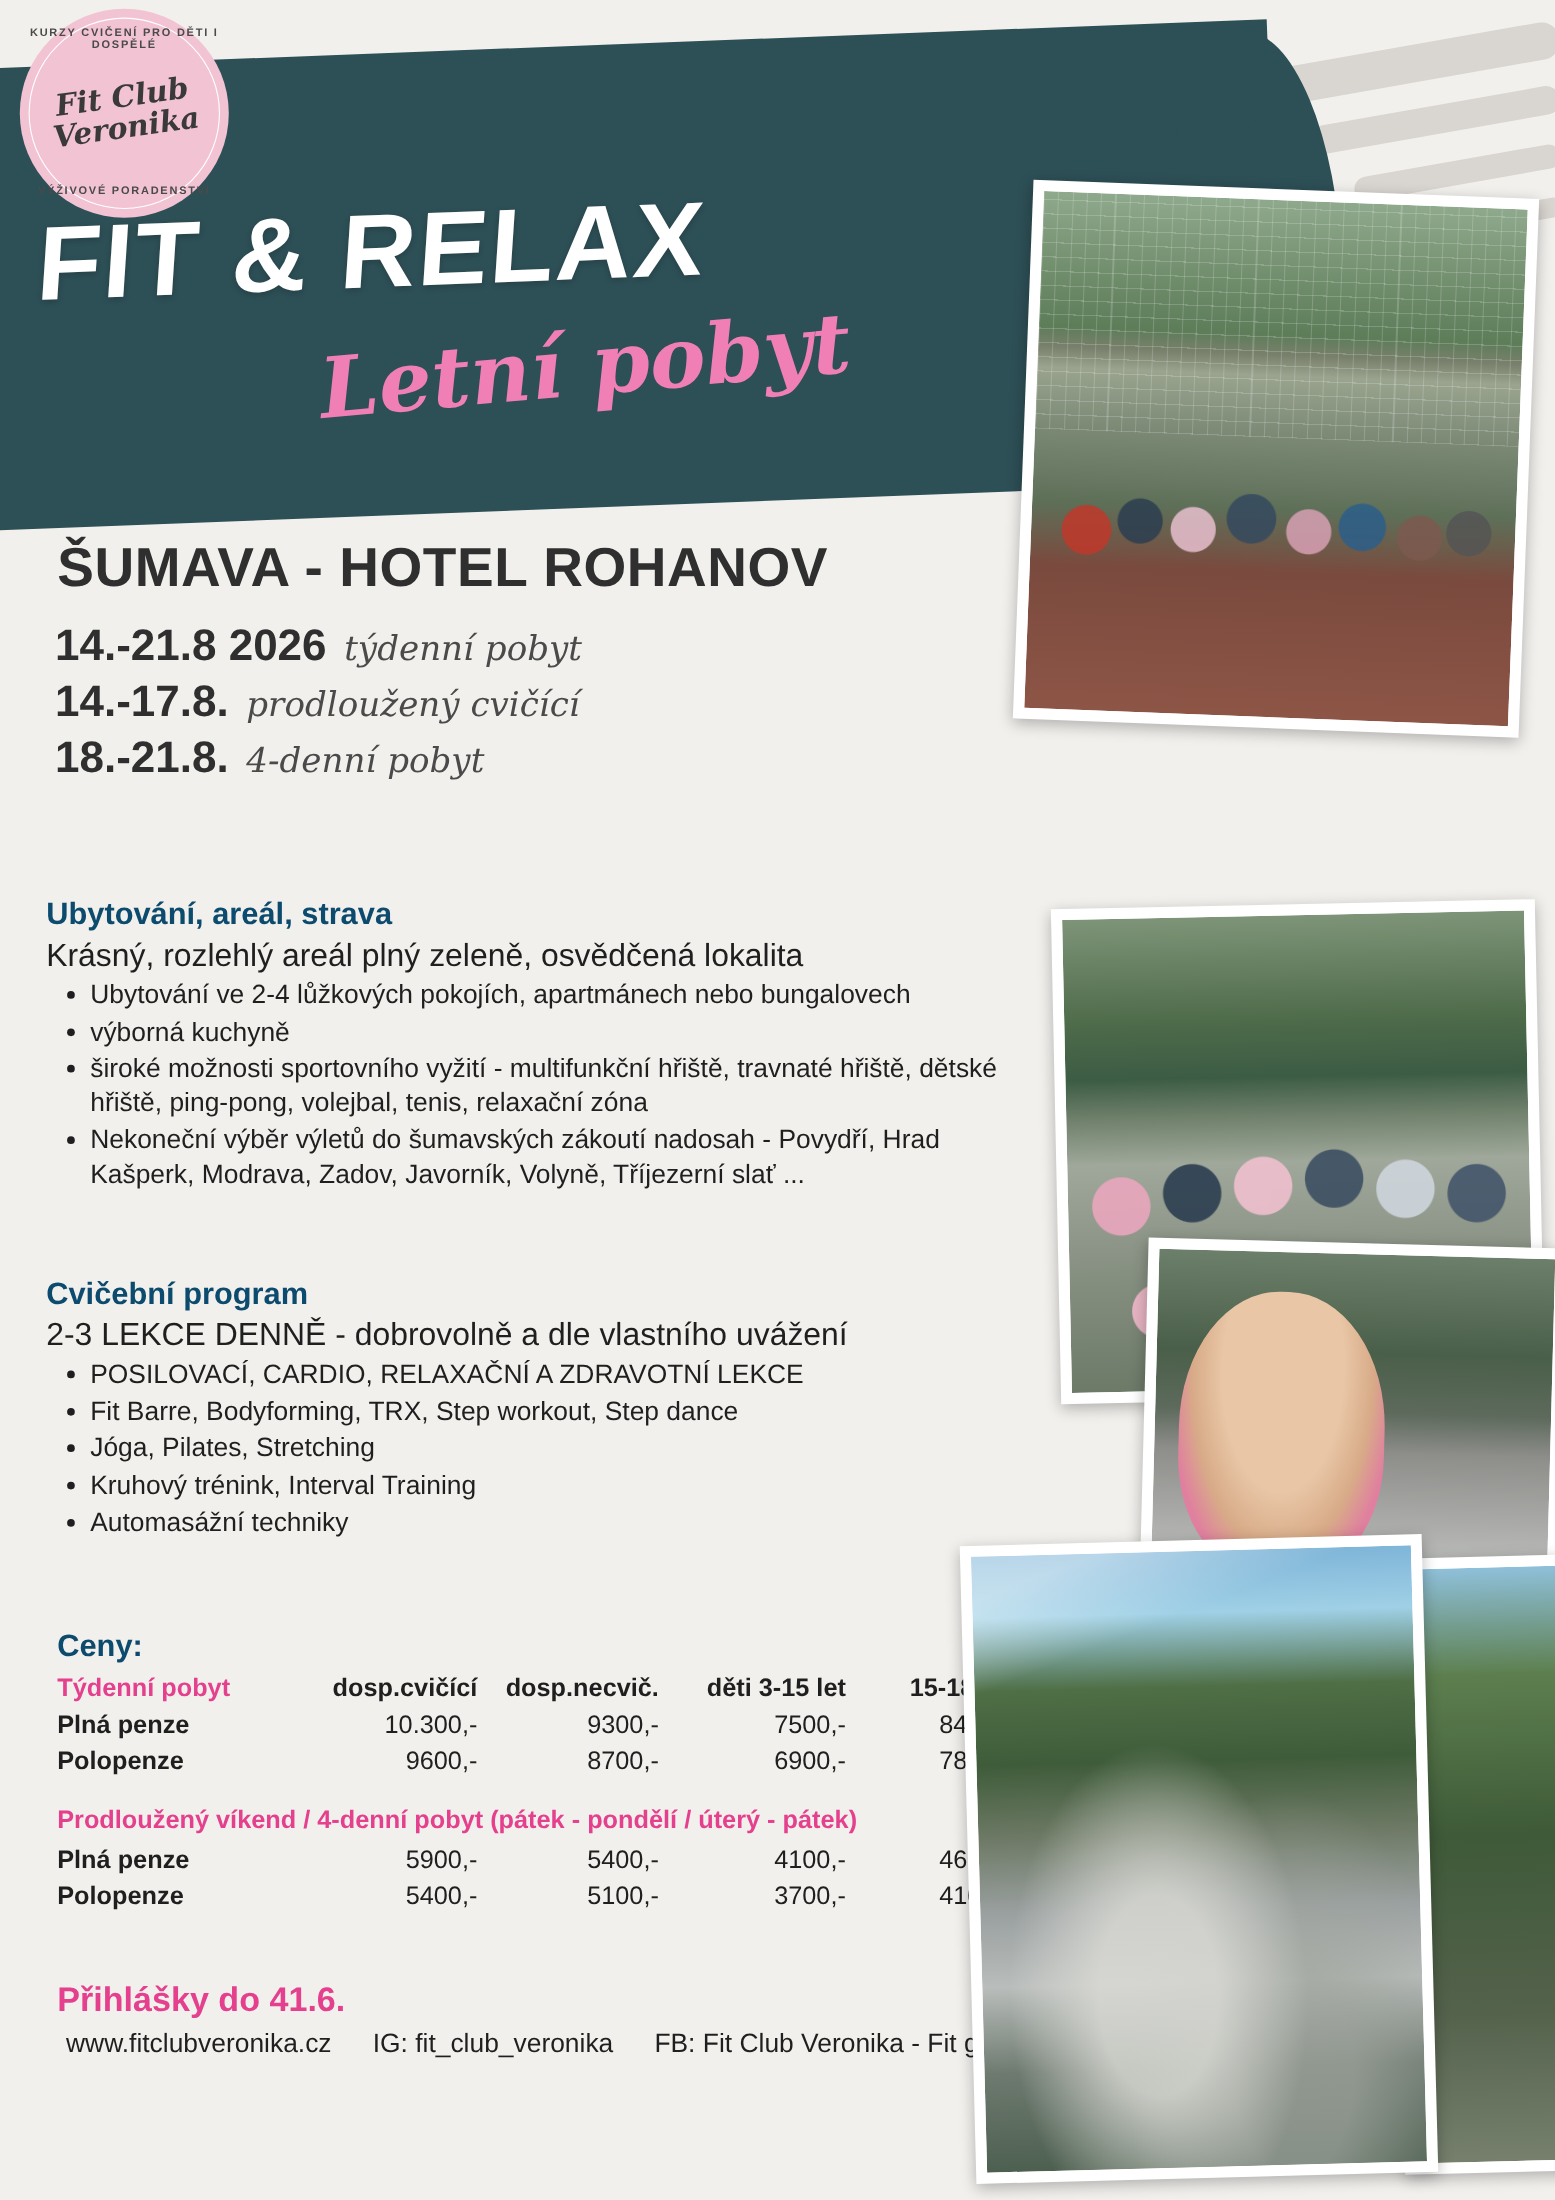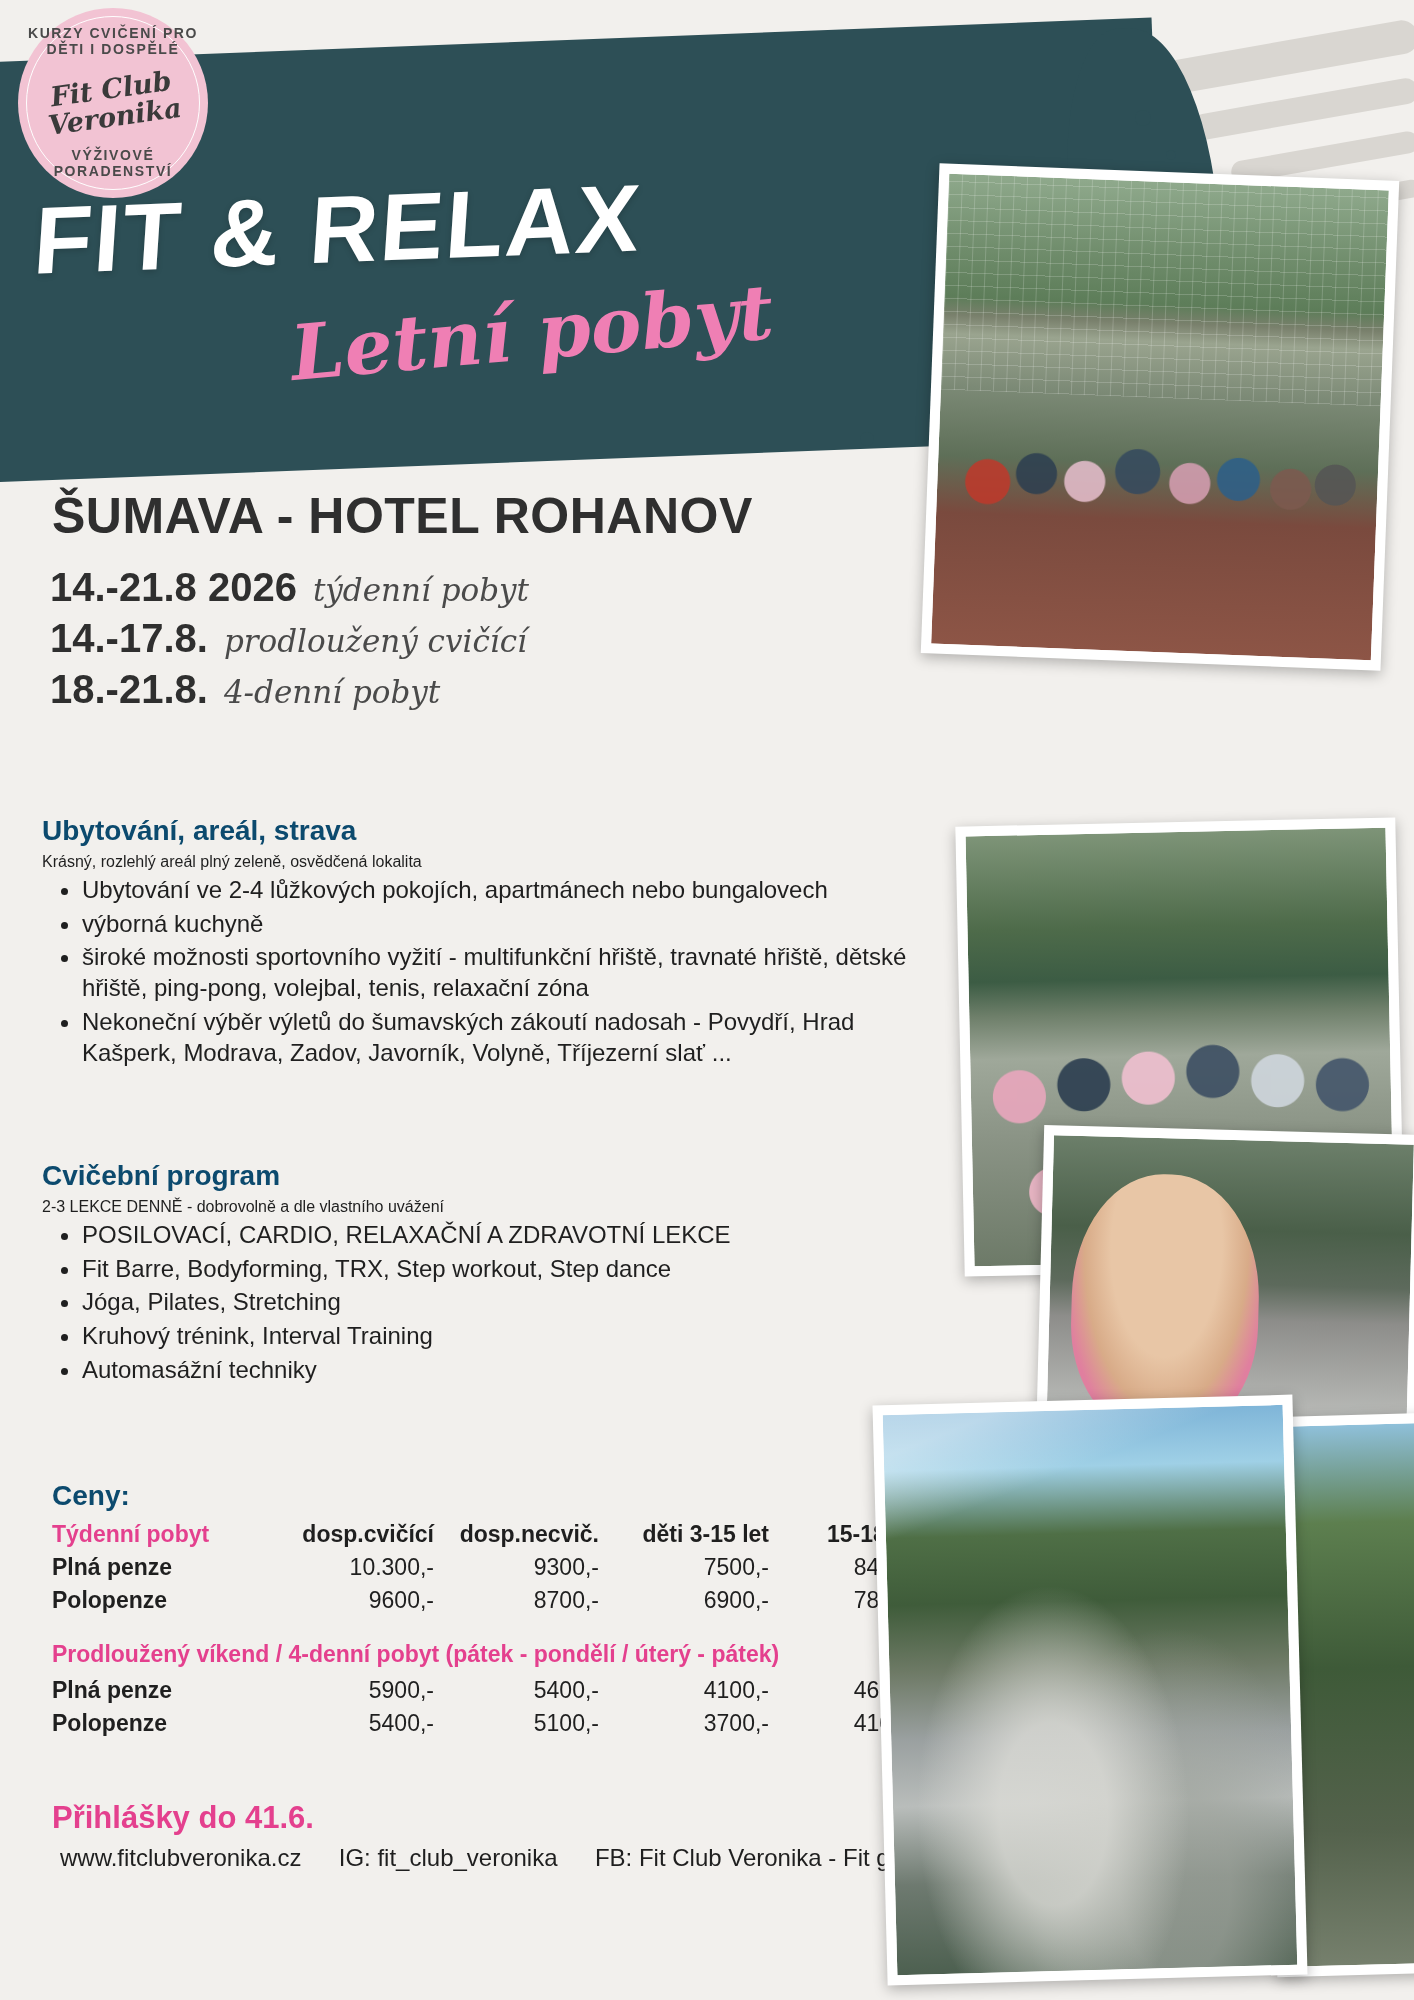--- a/index.html
+++ b/index.html
@@ -82,21 +82,21 @@
     font-size: 27px;
     color: #3a3a3a;
     line-height: 1.05;
     transform: rotate(-8deg);
     z-index: 2;
   }
   .logo-top-arc, .logo-bottom-arc {
     position: absolute;
     width: 100%;
     text-align: center;
-    font-size: 14px;
+    font-size: 10px;
     letter-spacing: 1.6px;
     color: #4a4a4a;
     font-weight: bold;
   }
   .logo-top-arc { top: 17px; }
   .logo-bottom-arc { bottom: 19px; }
 
   
   .headline {
     position: absolute;
@@ -152,21 +152,21 @@
   }
 
   
   .sect-title {
     font-weight: bold;
     font-size: 28px;
     color: #0c4a6e;
     margin: 0 0 6px 0;
   }
   .lead {
-    font-size: 16px;
+    font-size: 29px;
     color: #1f1f1f;
     margin: 0 0 4px 0;
   }
   ul.list {
     margin: 2px 0 0 0;
     padding-left: 40px;
     font-size: 24px;
     color: #1f1f1f;
   }
   ul.list li { margin-bottom: 3px; line-height: 1.28; }

